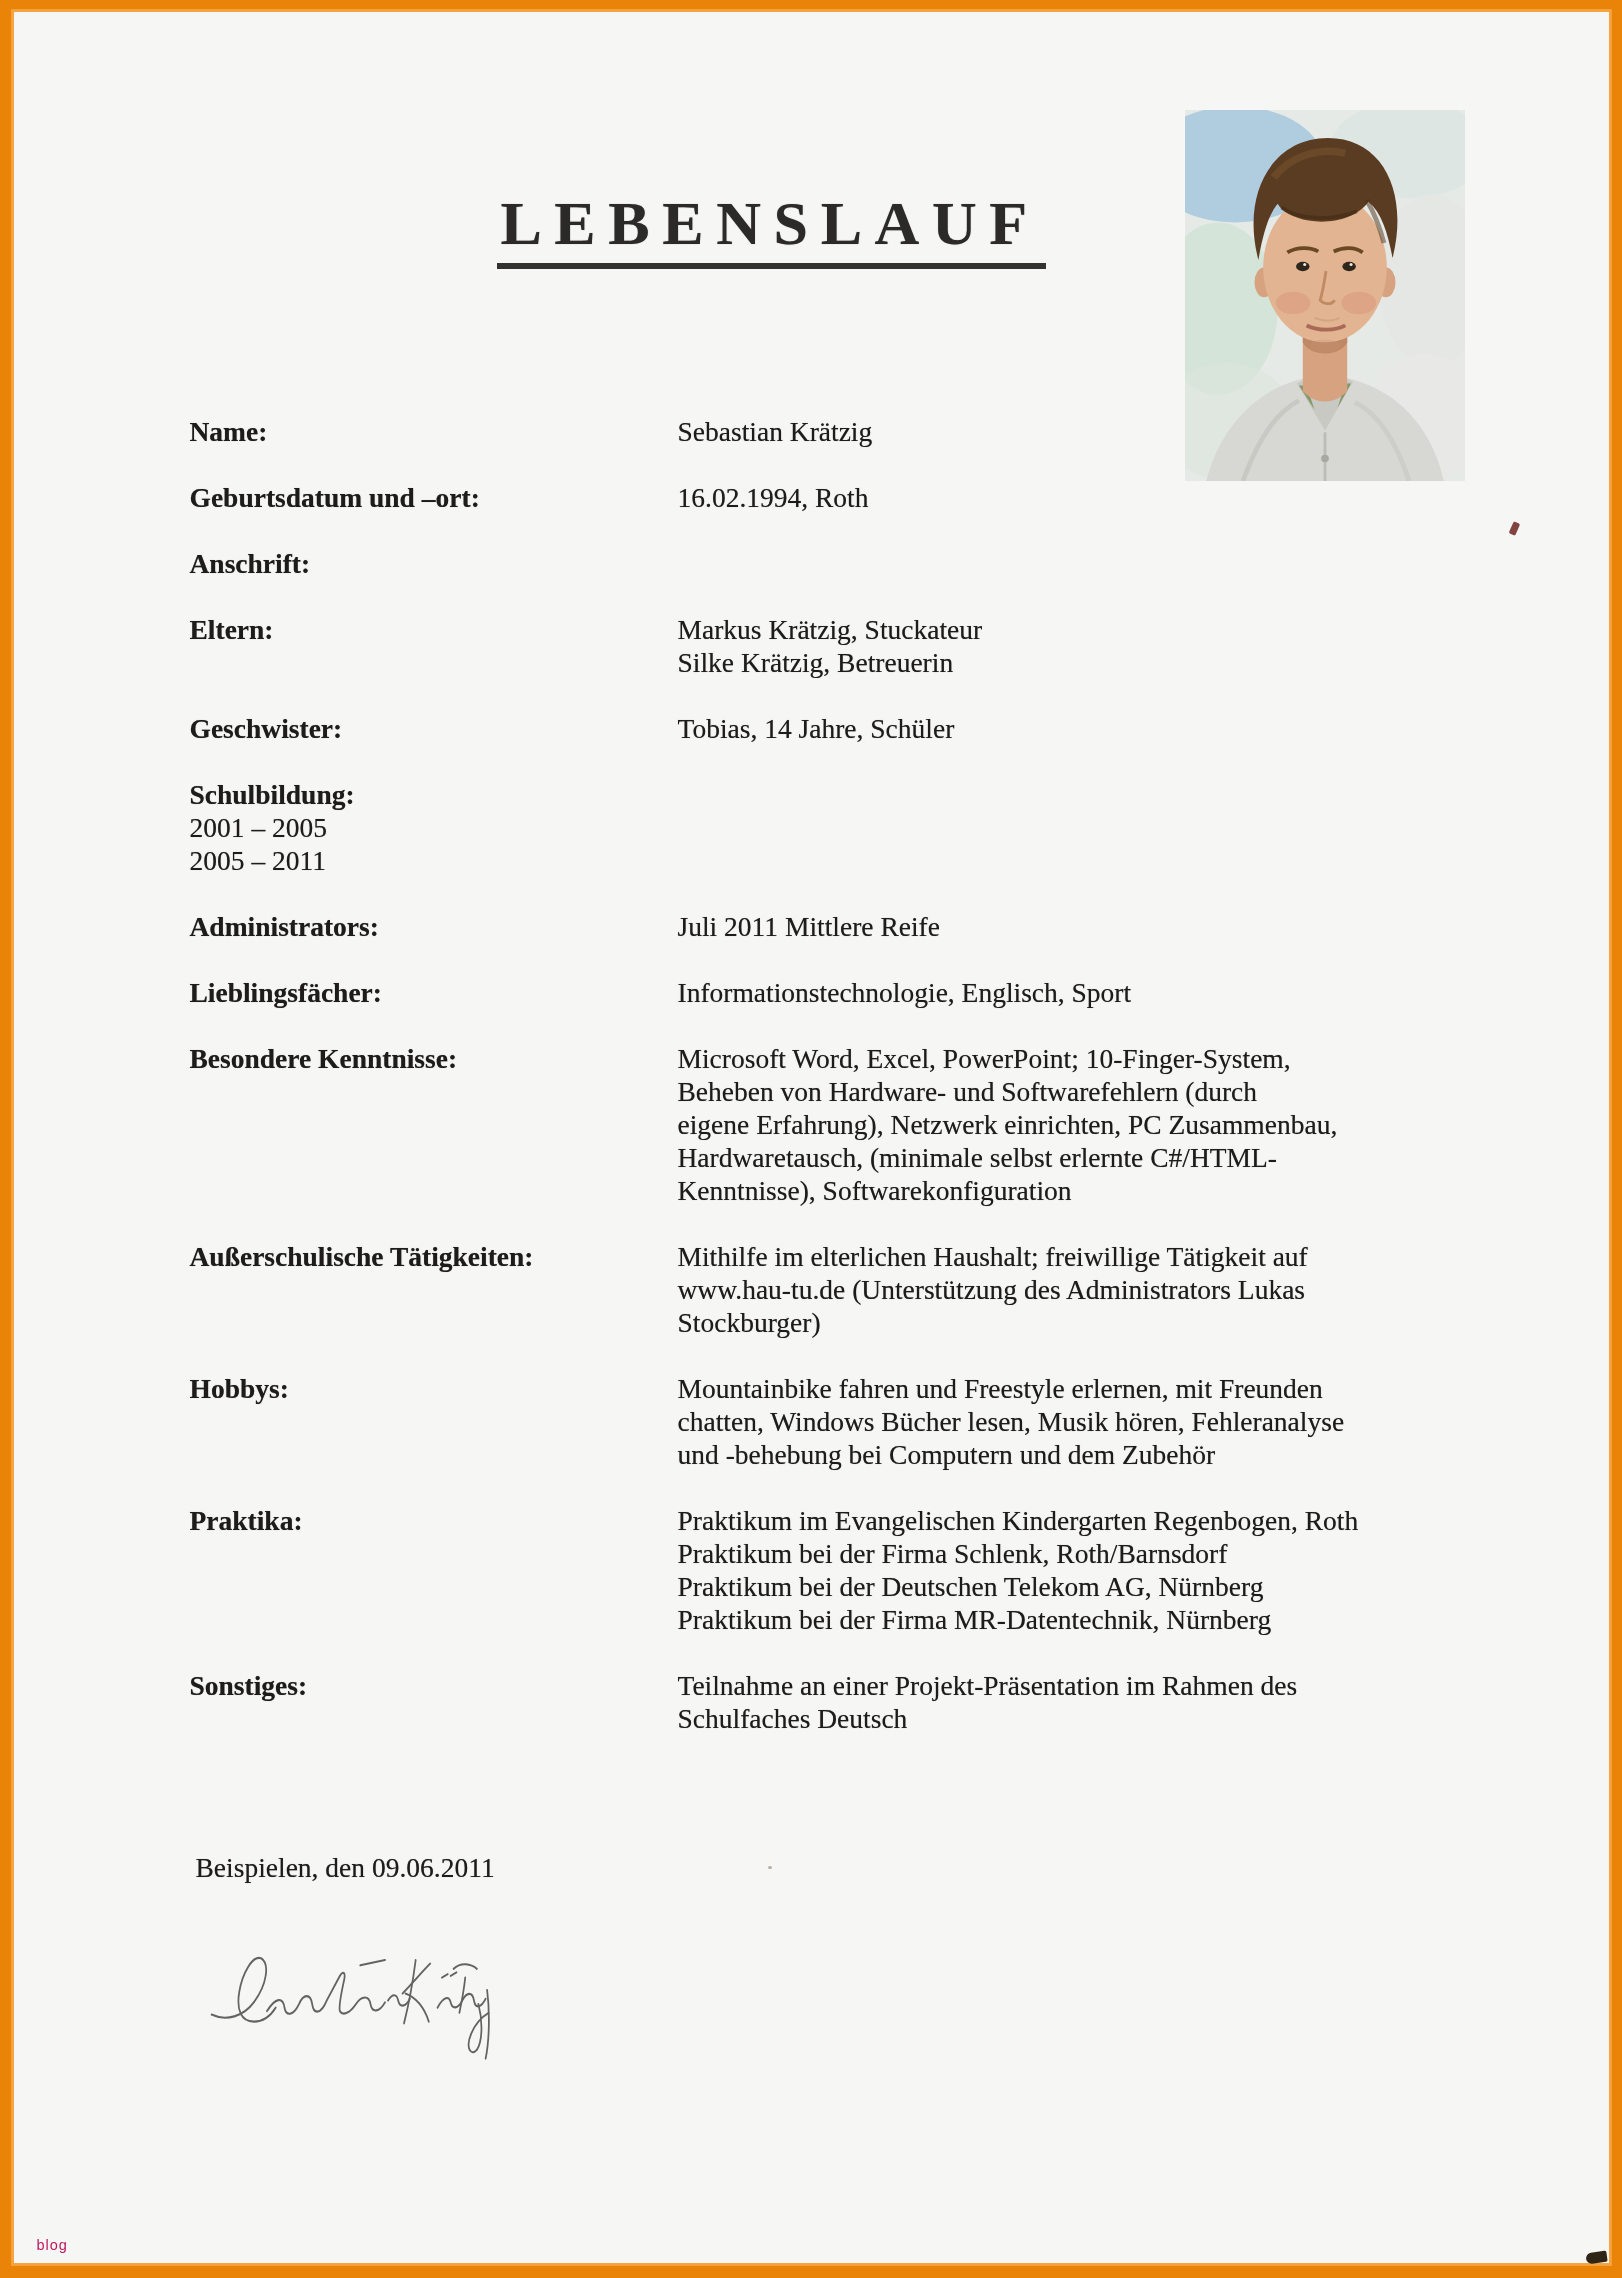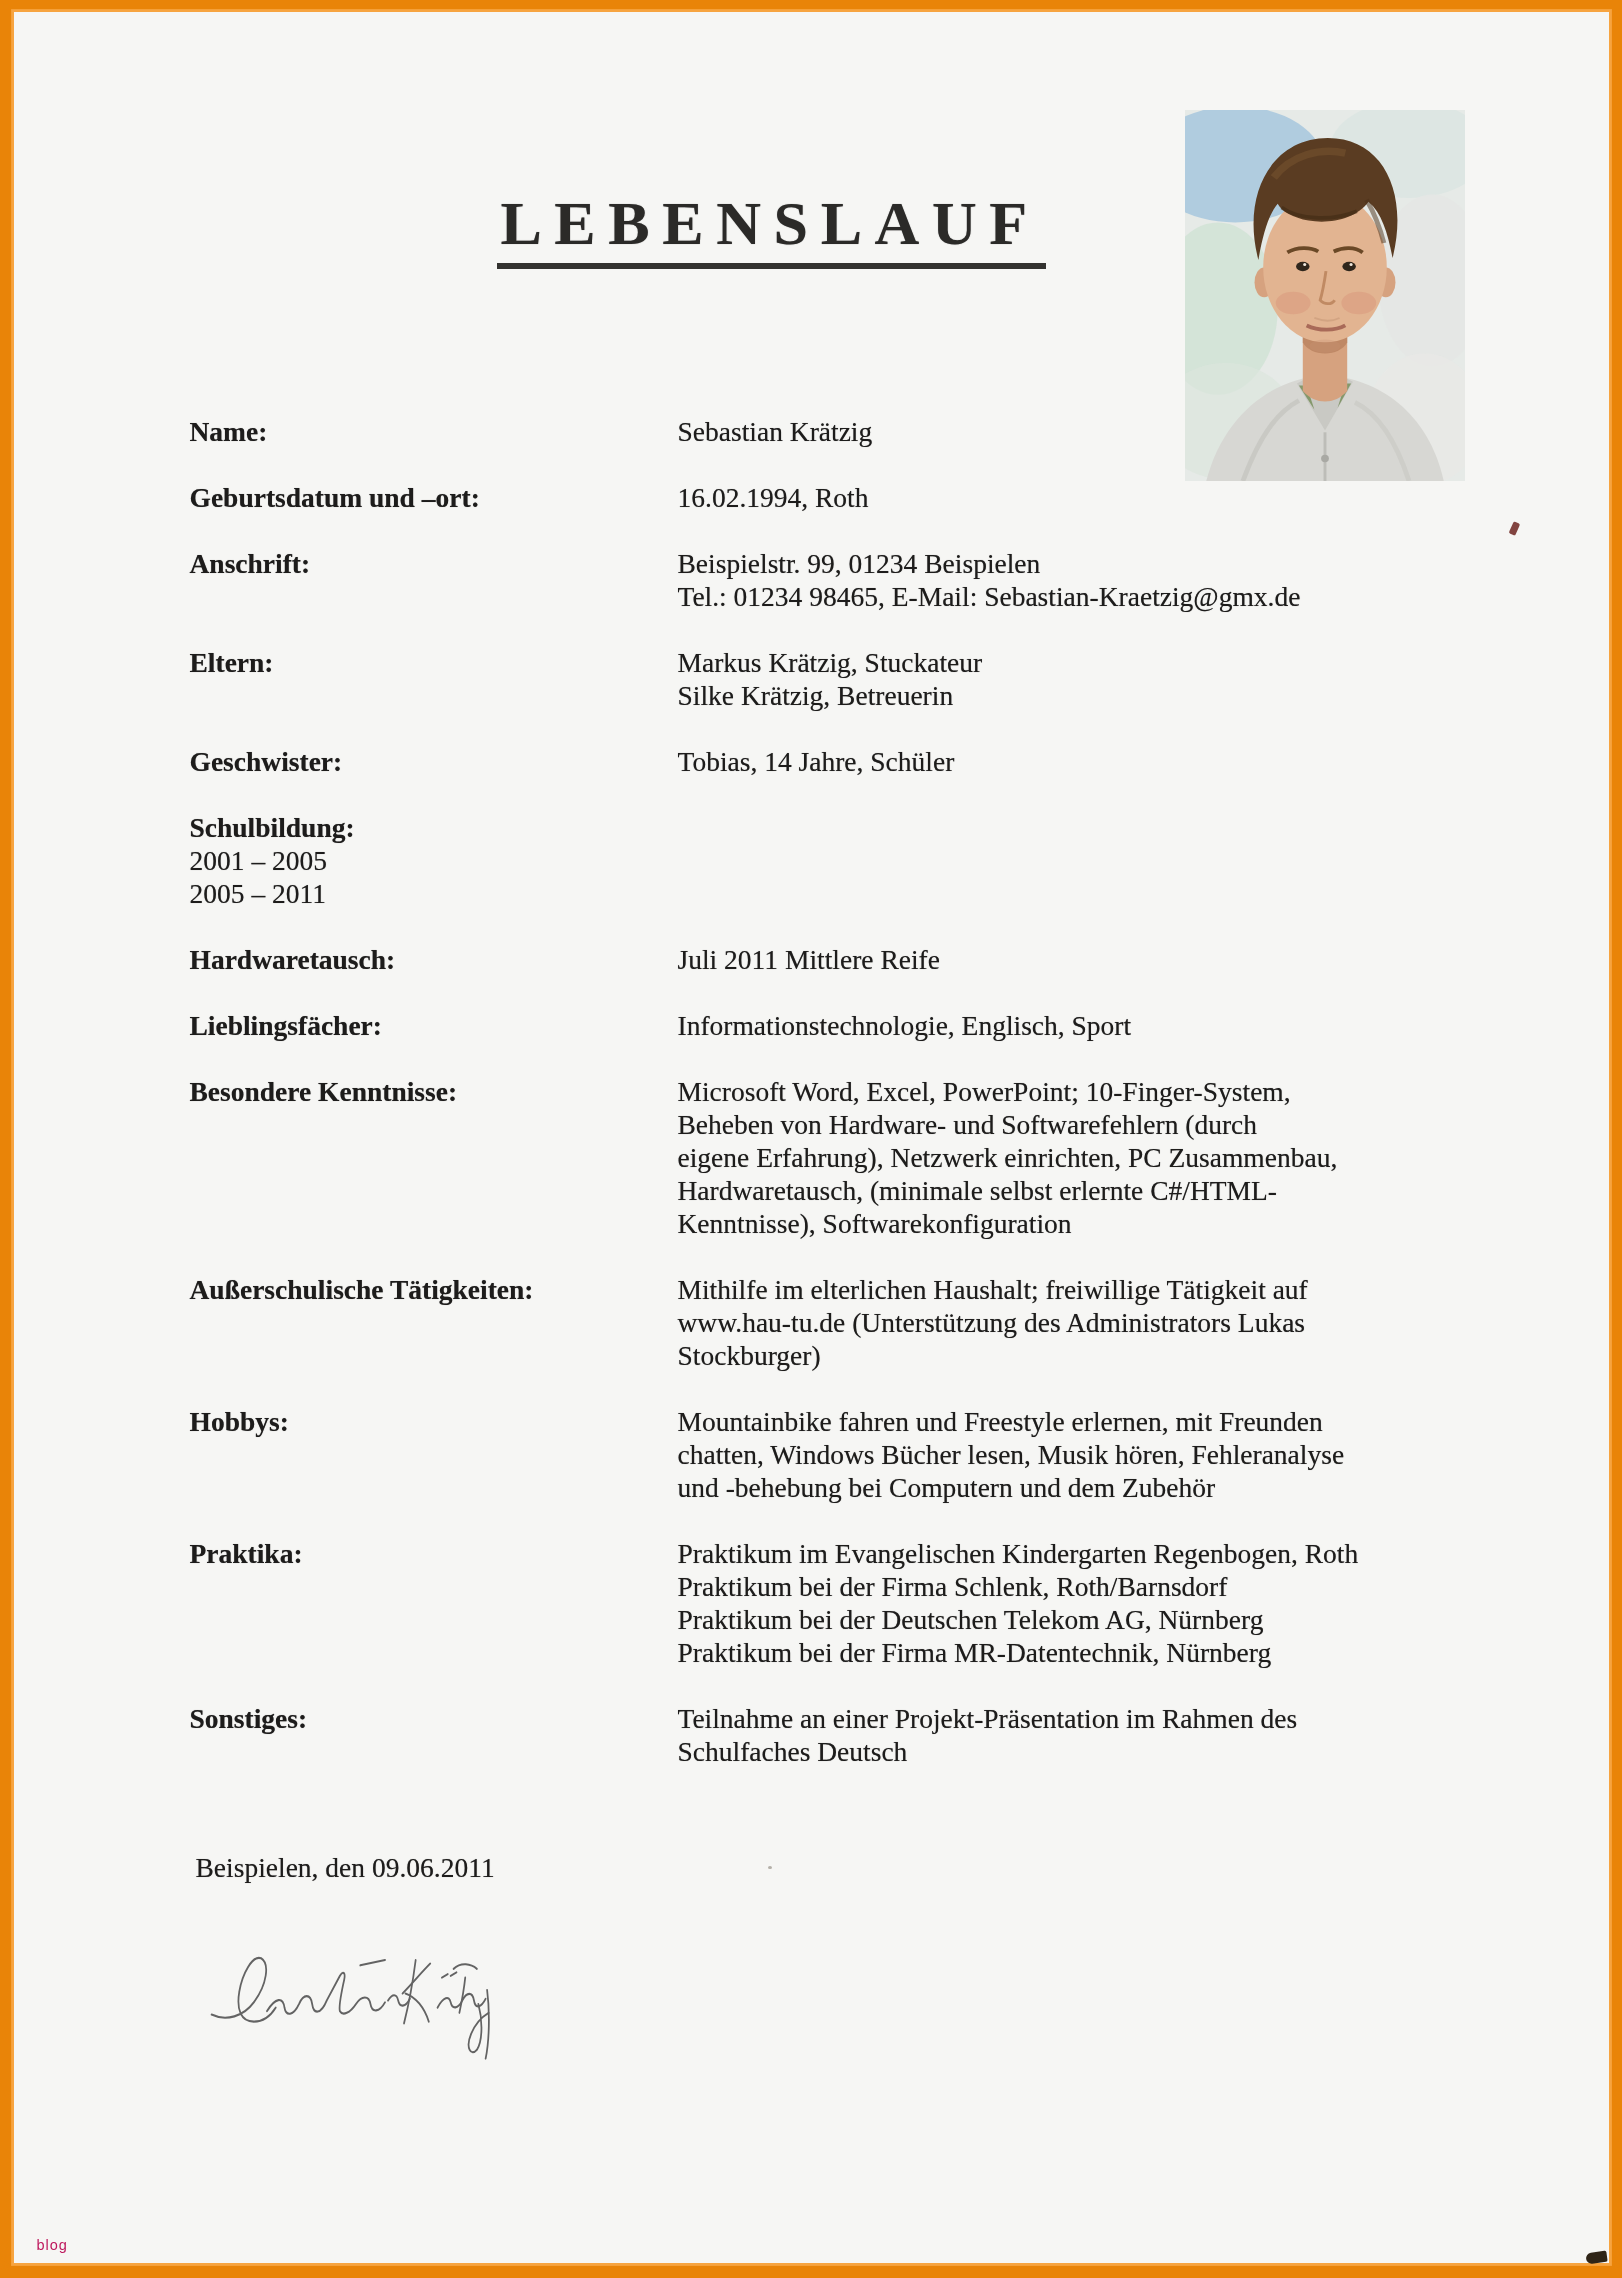--- a/index.html
+++ b/index.html
@@ -158,24 +158,20 @@
           <div class="ln b">Geburtsdatum und –ort:</div>
         </div>
         <div class="val">
           <div class="ln">16.02.1994, Roth</div>
         </div>
       </div>
       <div class="row">
         <div class="lab">
           <div class="ln b">Anschrift:</div>
         </div>
-        <div class="val">
-          <div class="ln">Beispielstr. 99, 01234 Beispielen</div>
-          <div class="ln">Tel.: 01234 98465, E-Mail: Sebastian-Kraetzig@gmx.de</div>
-        </div>
       </div>
       <div class="row">
         <div class="lab">
           <div class="ln b">Eltern:</div>
         </div>
         <div class="val">
           <div class="ln">Markus Krätzig, Stuckateur</div>
           <div class="ln">Silke Krätzig, Betreuerin</div>
         </div>
       </div>
@@ -189,21 +185,21 @@
       </div>
       <div class="row">
         <div class="lab">
           <div class="ln b">Schulbildung:</div>
           <div class="ln">2001 – 2005</div>
           <div class="ln">2005 – 2011</div>
         </div>
       </div>
       <div class="row">
         <div class="lab">
-          <div class="ln b">Hardwaretausch:</div>
+          <div class="ln b">Administrators:</div>
         </div>
         <div class="val">
           <div class="ln">Juli 2011 Mittlere Reife</div>
         </div>
       </div>
       <div class="row">
         <div class="lab">
           <div class="ln b">Lieblingsfächer:</div>
         </div>
         <div class="val">

